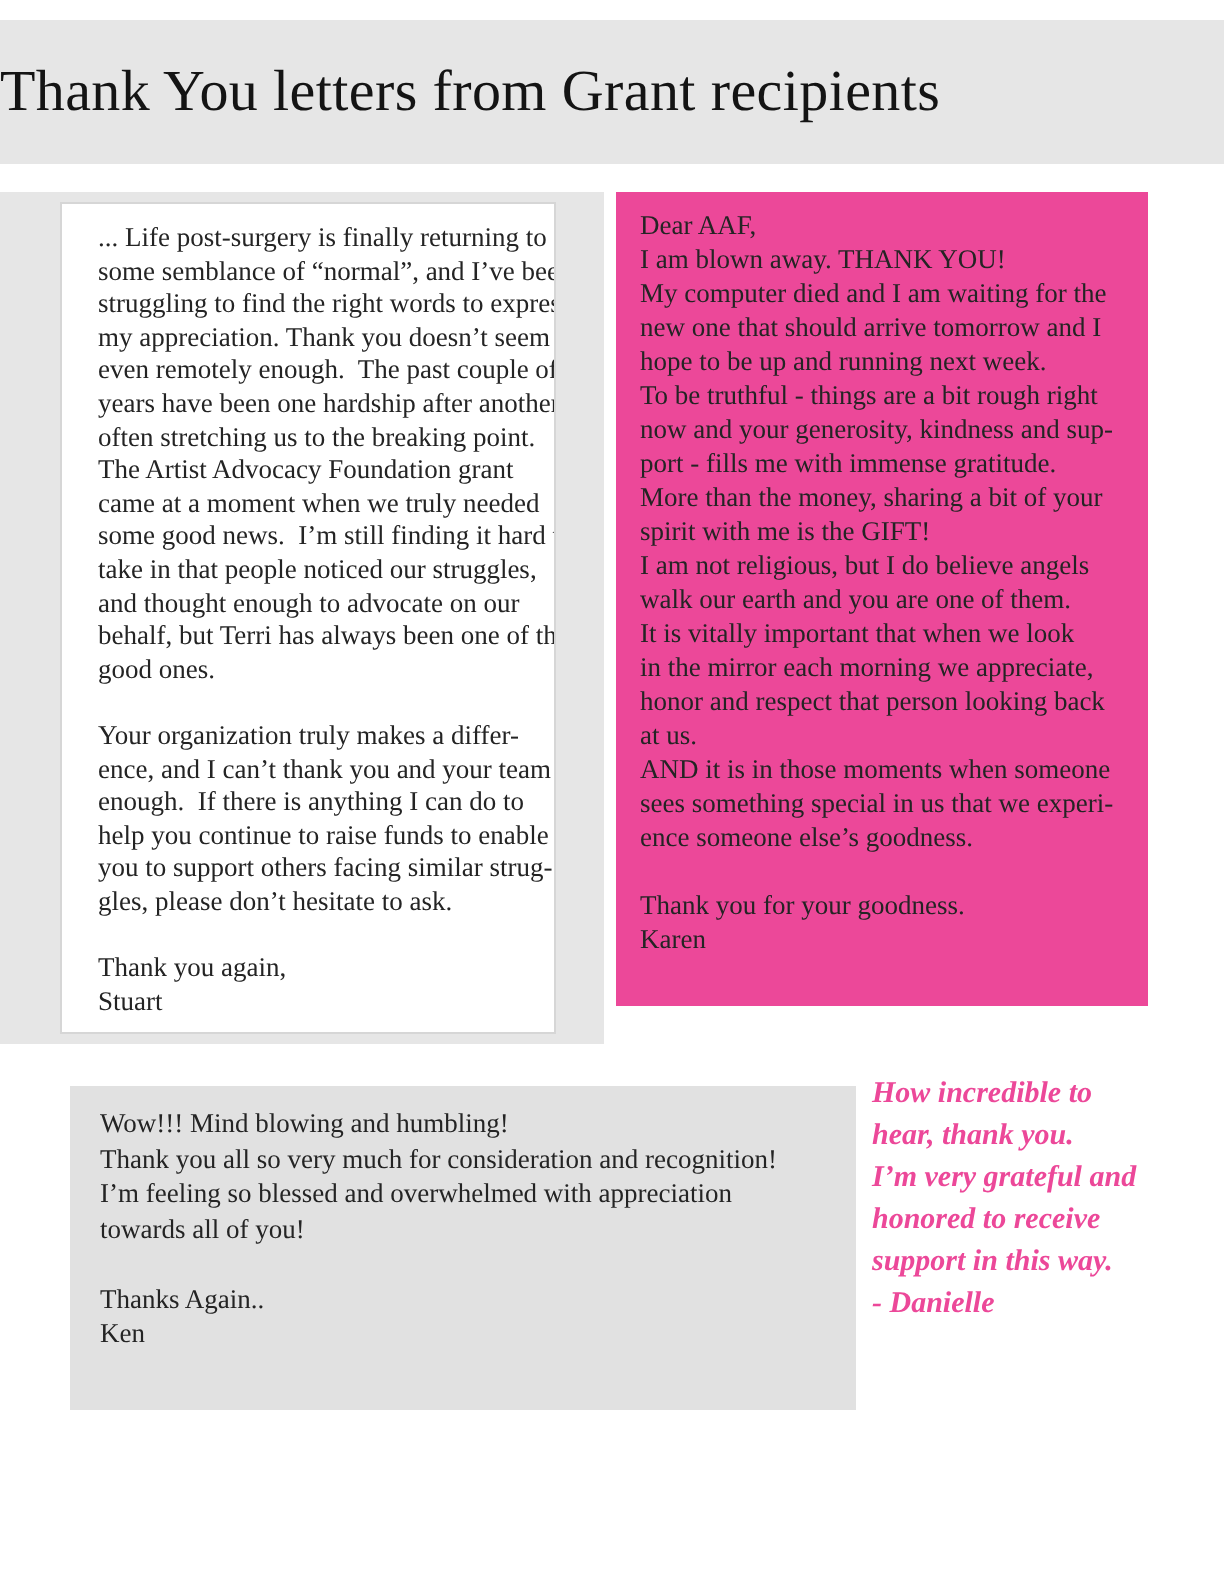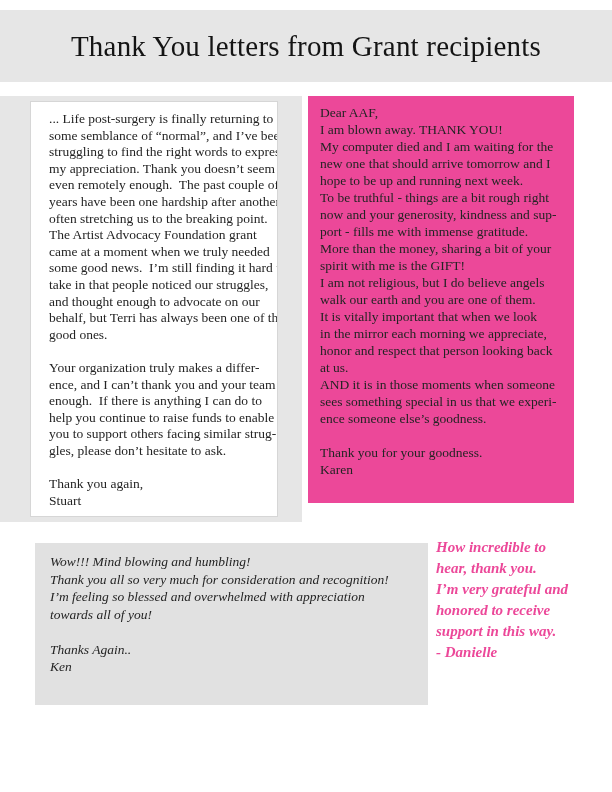--- a/index.html
+++ b/index.html
@@ -16,21 +16,20 @@
     overflow: hidden;
     color: #1e1e1e;
   }
   .title-band {
     position: absolute;
     left: 0; top: 10px;
     width: 612px; height: 72px;
     background: #e6e6e6;
     display: flex;
     align-items: center;
-    justify-content: center;
   }
   .title-band h1 {
     margin: 0;
     font-size: 29px;
     font-weight: normal;
     letter-spacing: 0.2px;
     color: #141414;
     white-space: nowrap;
   }
   .left-panel {
@@ -67,21 +66,21 @@
   .karen-box .letter-text { line-height: 17px; }
   .ken-box {
     position: absolute;
     left: 35px; top: 543px;
     width: 393px; height: 162px;
     background: #e1e1e1;
     box-sizing: border-box;
     padding: 10px 15px;
     overflow: hidden;
   }
-  .ken-box .letter-text { line-height: 17.5px; font-style: italic; }
+  .ken-box .letter-text { line-height: 17.5px; }
   .danielle-quote {
     position: absolute;
     left: 436px; top: 537px;
     width: 160px;
     white-space: pre;
     font-size: 15px;
     font-weight: bold;
     font-style: italic;
     line-height: 21px;
     color: #ec4899;

